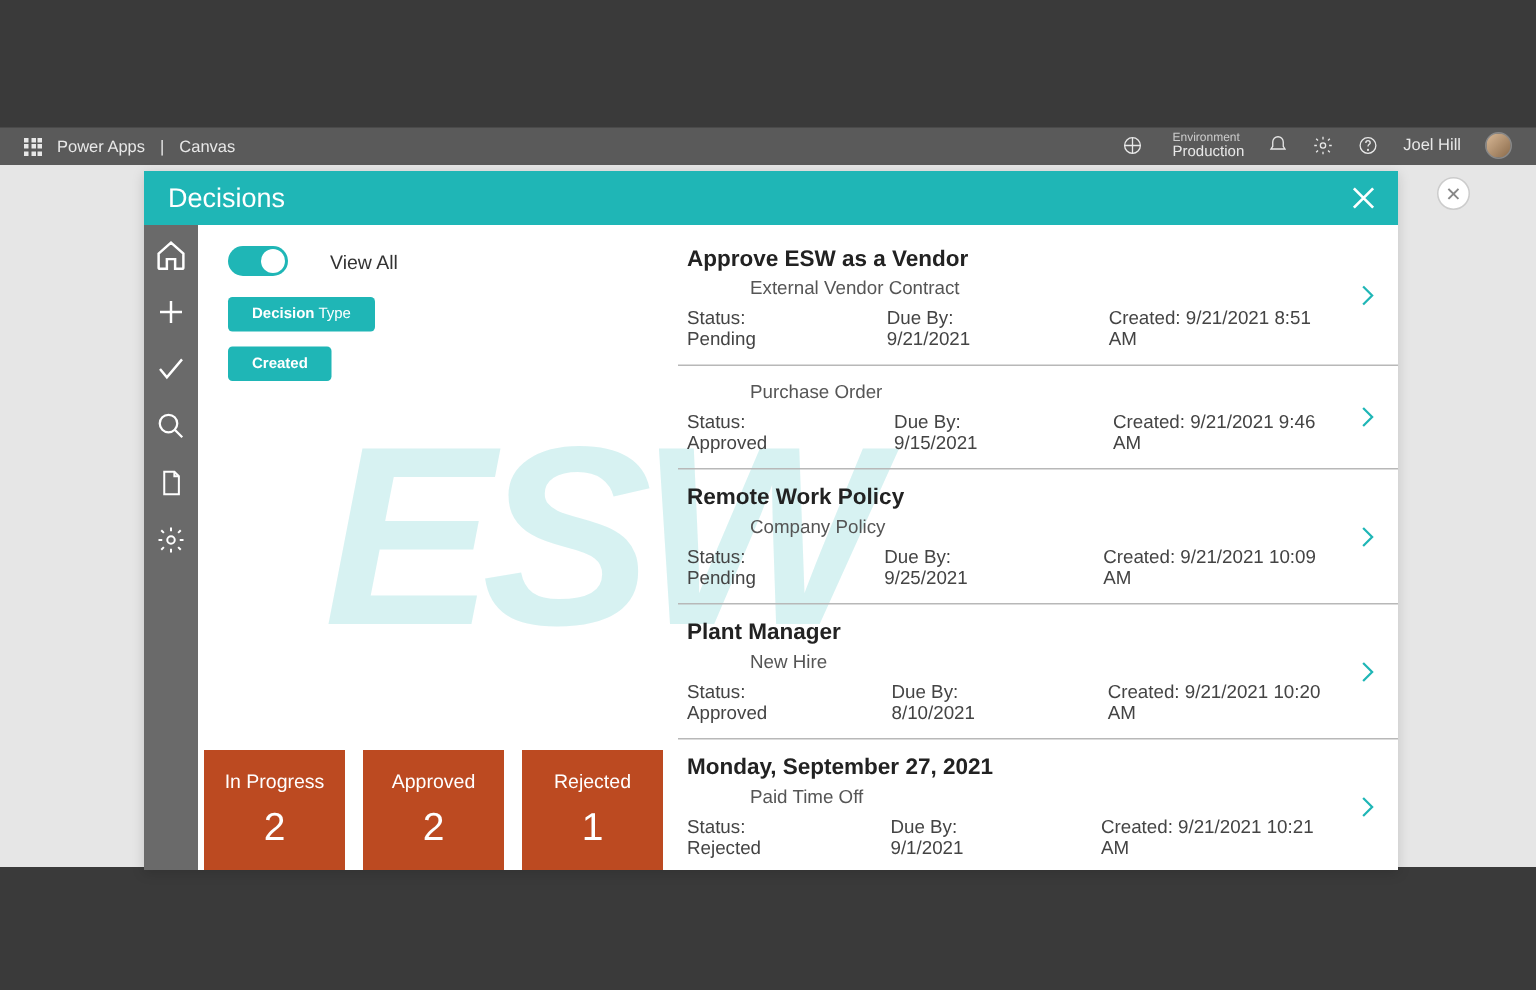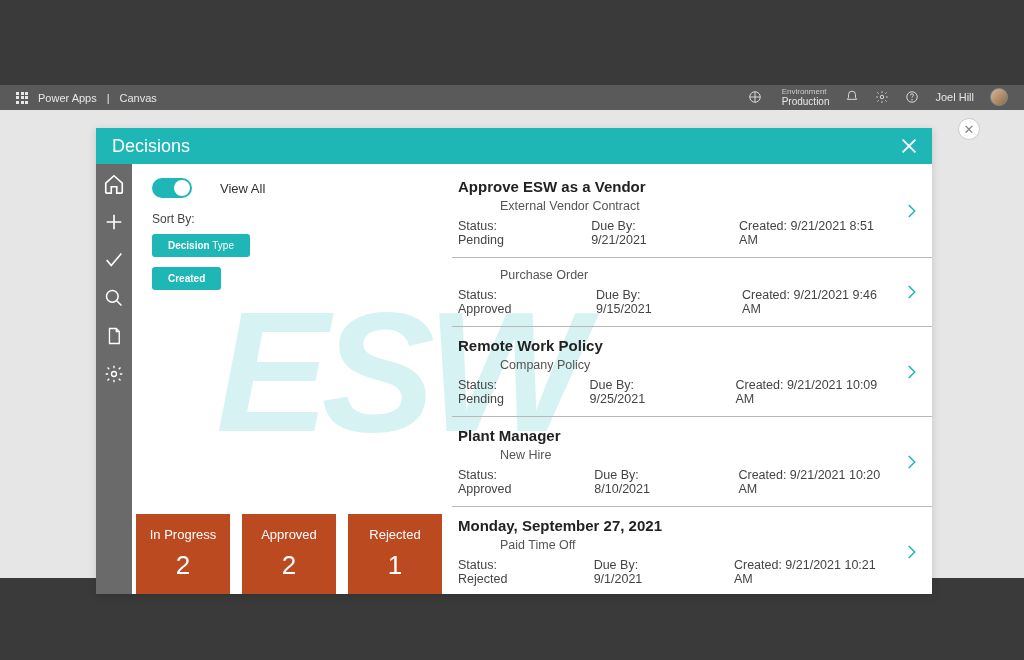--- a/index.html
+++ b/index.html
@@ -56,21 +56,21 @@
     border-radius: 50%;
     background: #fff;
     border: 1px solid #ccc;
     display: flex; align-items: center; justify-content: center;
     color: #888; font-size: 13px;
     cursor: pointer;
     z-index: 5;
   }
   .app-window {
     position: absolute;
-    left: 96px; top: 18px;
+    left: 96px; top: 4px;
     width: 836px;
     height: 466px;
     background: #fff;
     display: flex;
     flex-direction: column;
     box-shadow: 0 2px 8px rgba(0,0,0,0.15);
   }
   .app-header {
     background: #1fb6b6;
     color: #fff;
@@ -291,21 +291,20 @@
         </div>
       </div>
 
       <div class="left-panel">
         <div class="toggle-row">
           <div class="toggle">
               <div class="toggle-knob"></div>
             </div>
           <span class="view-all">View All</span>
         </div>
-        <div class="sort-label">Sort By:</div>
         <div>
           <div class="sort-btn"><span class="bold">Decision</span><span> Type</span></div>
         </div>
         <div>
           <div class="sort-btn"><span class="bold">Created</span><span></span></div>
         </div>
       </div>
 
       <div class="list-panel">
         <div class="list-item">

